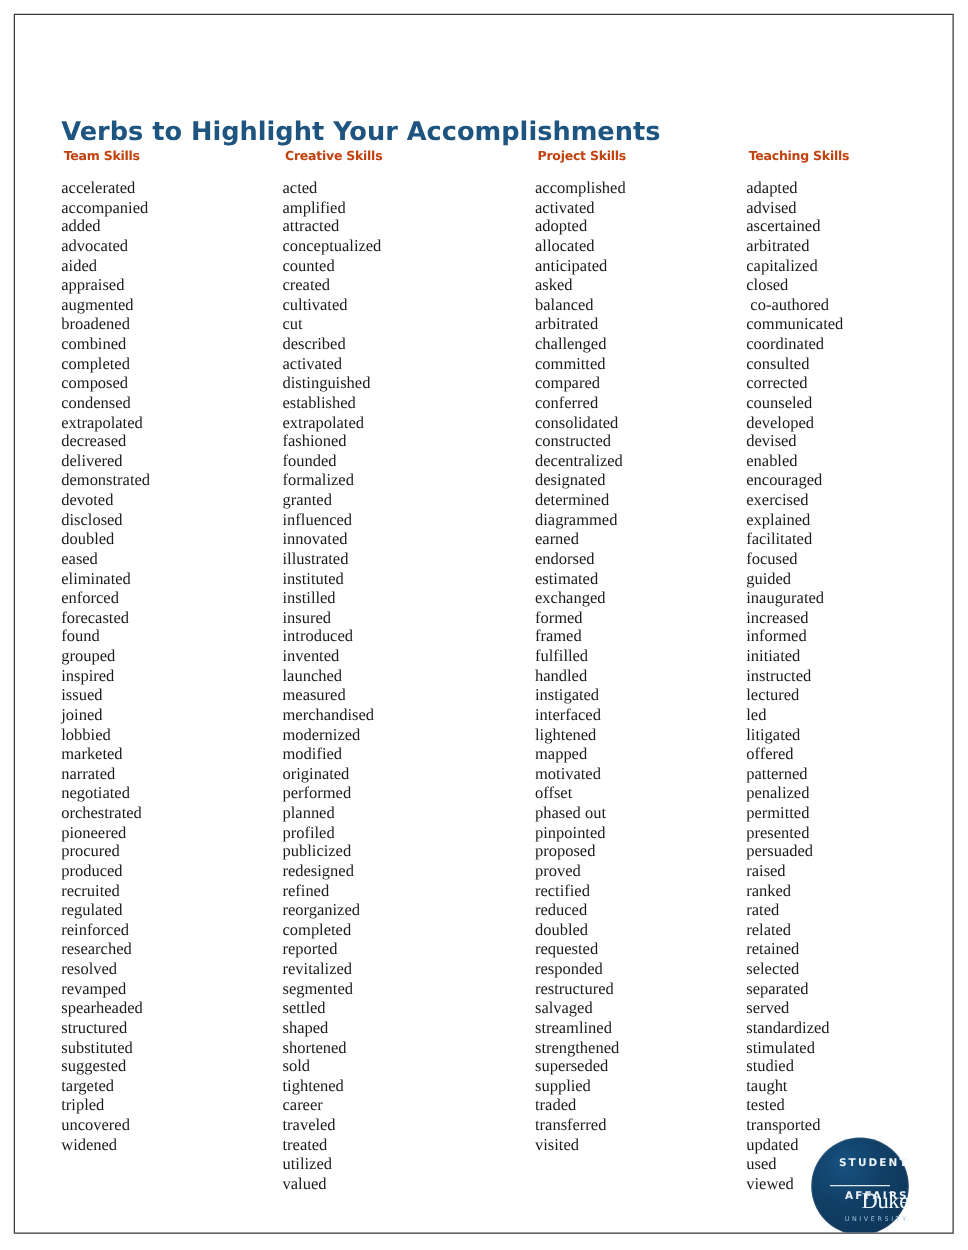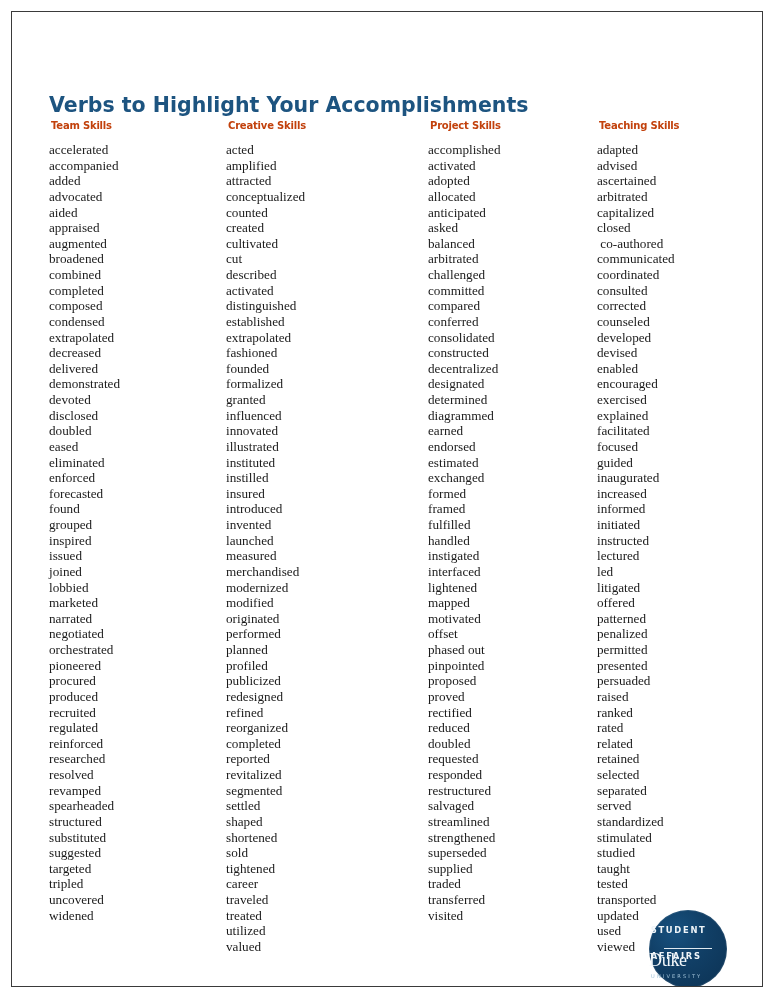--- a/index.html
+++ b/index.html
@@ -98,21 +98,21 @@
   
   .seal {
     position: absolute;
     left: 637px;
     top: 898px;
     width: 78px;
     height: 78px;
     border-radius: 50%;
     background: radial-gradient(circle at 34% 28%, #17517f 0%, #113f66 42%, #0c3253 100%);
     color: #ffffff;
-    text-align: left;
+    text-align: right;
     box-shadow: inset 0 0 0 1px rgba(255,255,255,0.08);
   }
   .seal-line1 {
     position: absolute;
     left: 0; right: 0;
     top: 15px;
     font-family: "DejaVu Sans", "Liberation Sans", sans-serif;
     font-size: 8.4px;
     font-weight: bold;
     letter-spacing: 1.7px;

